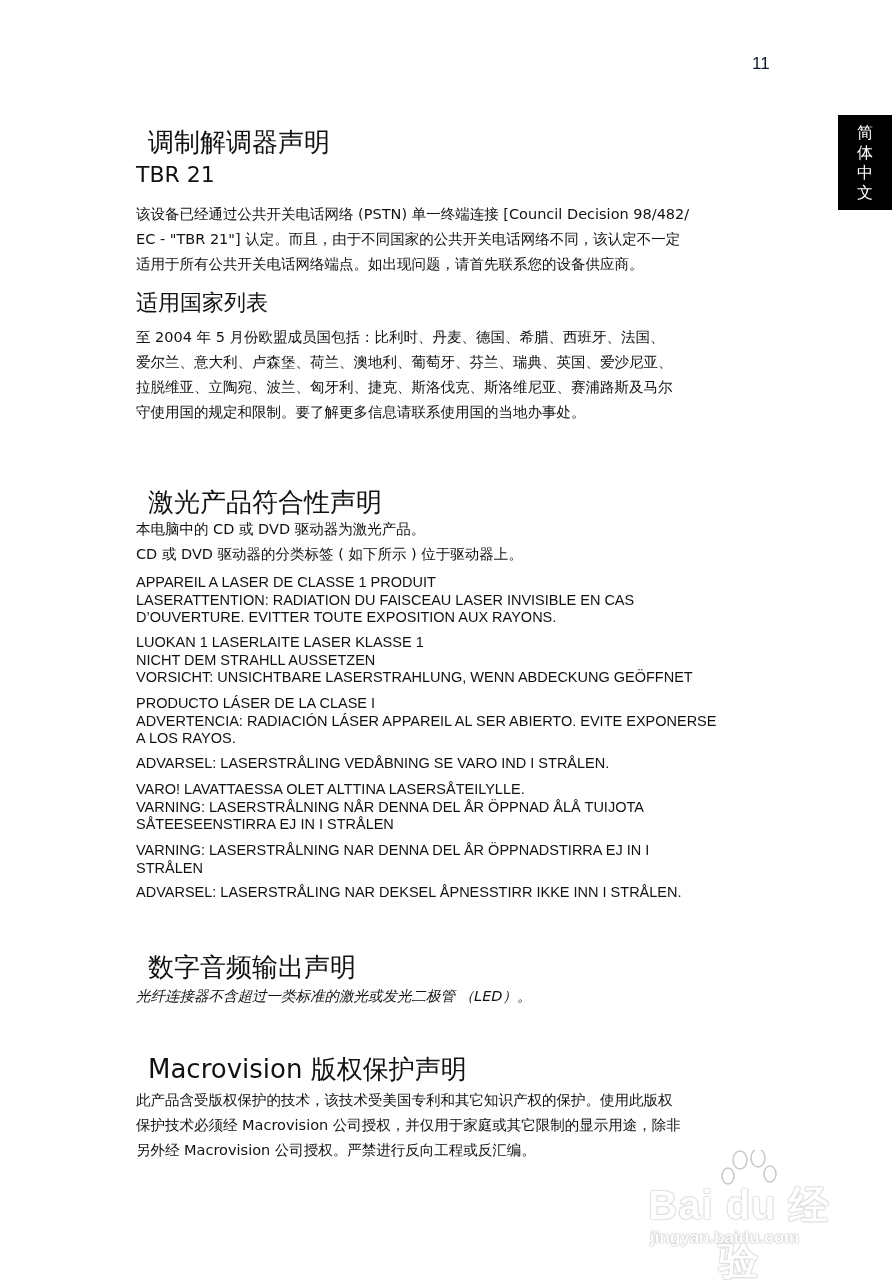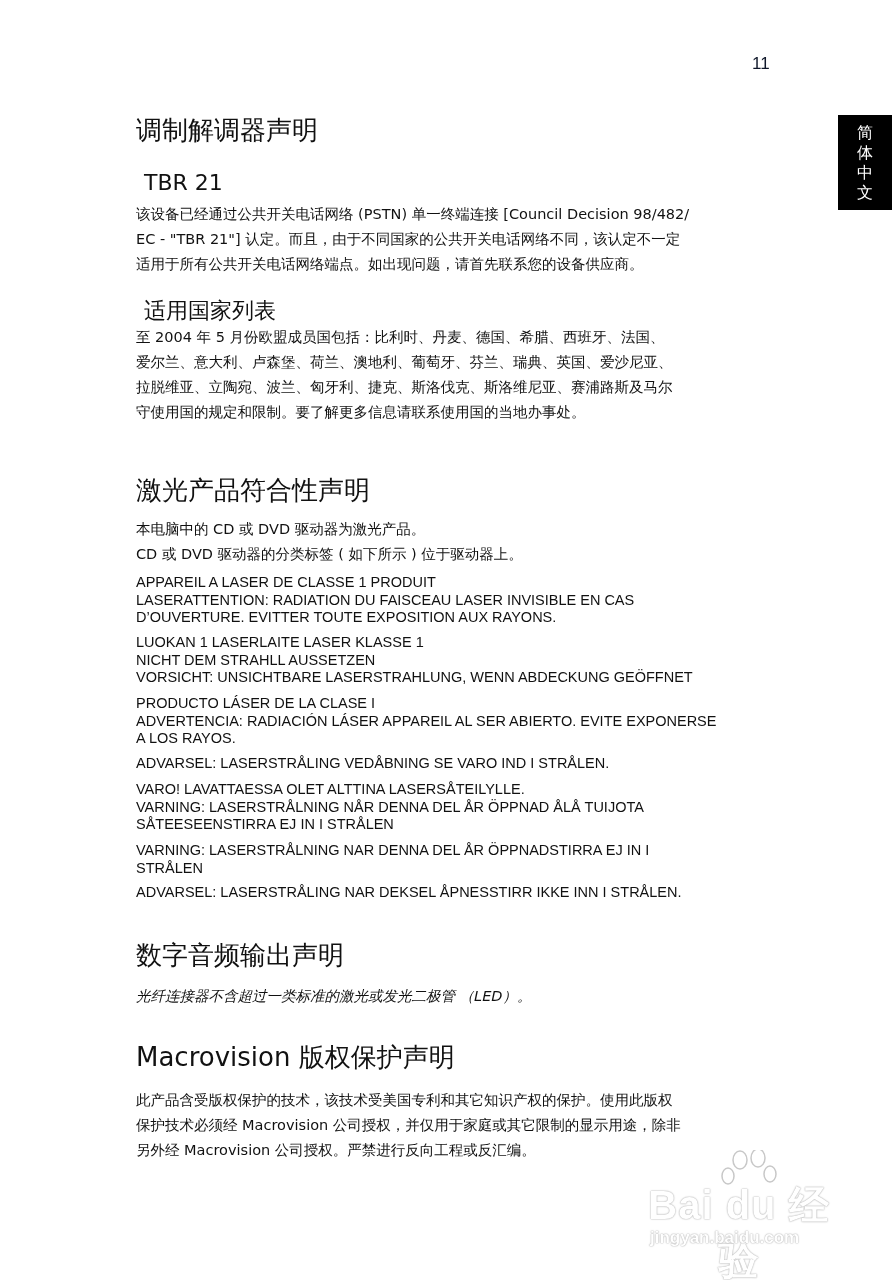--- a/index.html
+++ b/index.html
@@ -12,22 +12,22 @@
     position: absolute; left: 752px; top: 54px;
     font-size: 17px; font-family: "Liberation Sans", sans-serif; color: #0f172a;
   }
   .side-tab {
     position: absolute; left: 838px; top: 115px; width: 54px; height: 95px;
     background: #000; color: #fff;
     display: flex; flex-direction: column; align-items: center; justify-content: center;
   }
   .side-tab span { font-size: 16px; line-height: 20px; display: block; }
   .content { position: absolute; left: 136px; top: 0; width: 645px; }
-  .h1 { position: absolute; left: 0; font-size: 26px; white-space: nowrap; font-weight: normal; margin: 0; }
-  .h2 { position: absolute; left: 0; font-size: 22px; white-space: nowrap; font-weight: normal; margin: 8px; }
+  .h1 { position: absolute; left: 0; font-size: 26px; white-space: nowrap; font-weight: normal; margin: 12px; }
+  .h2 { position: absolute; left: 0; font-size: 22px; white-space: nowrap; font-weight: normal; margin: 0; }
   .para { position: absolute; left: 0; width: 640px; font-size: 14.5px; line-height: 25px; margin: 0; text-align: justify; }
   .line { display: block; white-space: nowrap; }
   .laser { position: absolute; left: 0; font-size: 14.5px; line-height: 17.5px; margin: 0; font-family: "Liberation Sans", sans-serif; }
   .watermark {
     position: absolute; left: 640px; top: 1150px; width: 190px; height: 110px;
     color: #ffffff; opacity: 1; text-align: center;
   }
   .wm-logo {
     position: absolute; left: 8px; top: 28px; font-size: 40px; font-weight: bold;
     color: #fff; font-family: "Liberation Sans", sans-serif;

